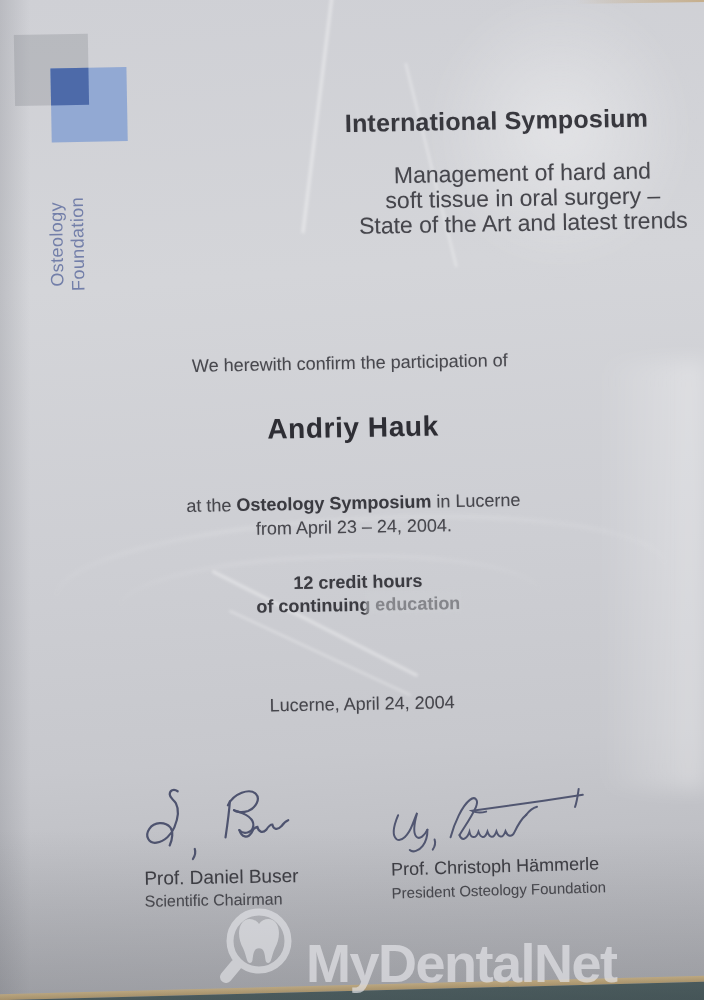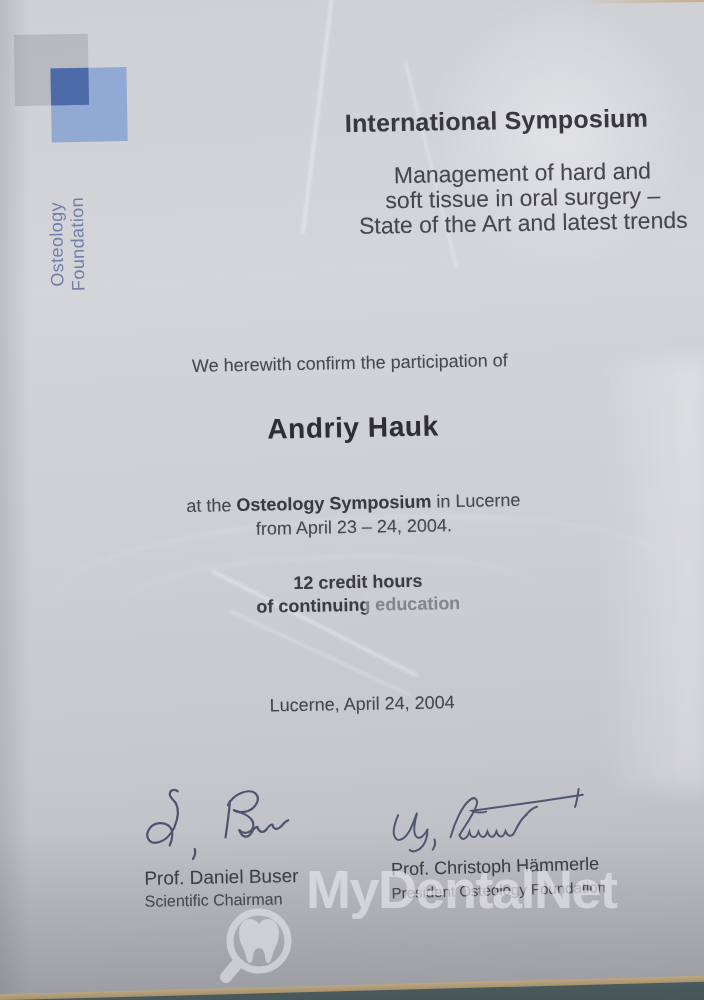--- a/index.html
+++ b/index.html
@@ -63,21 +63,21 @@
   .sig1{left:128px;top:782px;}
   .sig2{left:380px;top:790px;}
   
   .edge-wrap{position:absolute;left:-20px;top:985px;width:744px;height:70px;
              transform:rotate(-1.5deg);transform-origin:center;}
   .edge-tan{height:6px;background:linear-gradient(to bottom,#dcc08a,#c2a56f);}
   .edge-teal{height:64px;background:linear-gradient(to bottom,#44595a,#2c4143);}
   .edge-top{position:absolute;left:575px;top:-1px;width:130px;height:4px;
             background:linear-gradient(to right,rgba(196,168,126,0),#c4a87e);transform:rotate(-.8deg);opacity:.85;}
   
-  .wm-text{position:absolute;left:306px;top:858px;font-size:54px;font-weight:bold;
+  .wm-text{position:absolute;left:306px;top:932px;font-size:54px;font-weight:bold;
            letter-spacing:-1.5px;color:rgba(228,229,233,.68);white-space:nowrap;}
   .wm-icon{position:absolute;left:216px;top:903px;}
 </style>
 </head>
 <body>
 
 <div class="photo">
 
   <div class="sheen sheen-tr"></div>
   <div class="sheen sheen-right"></div>

